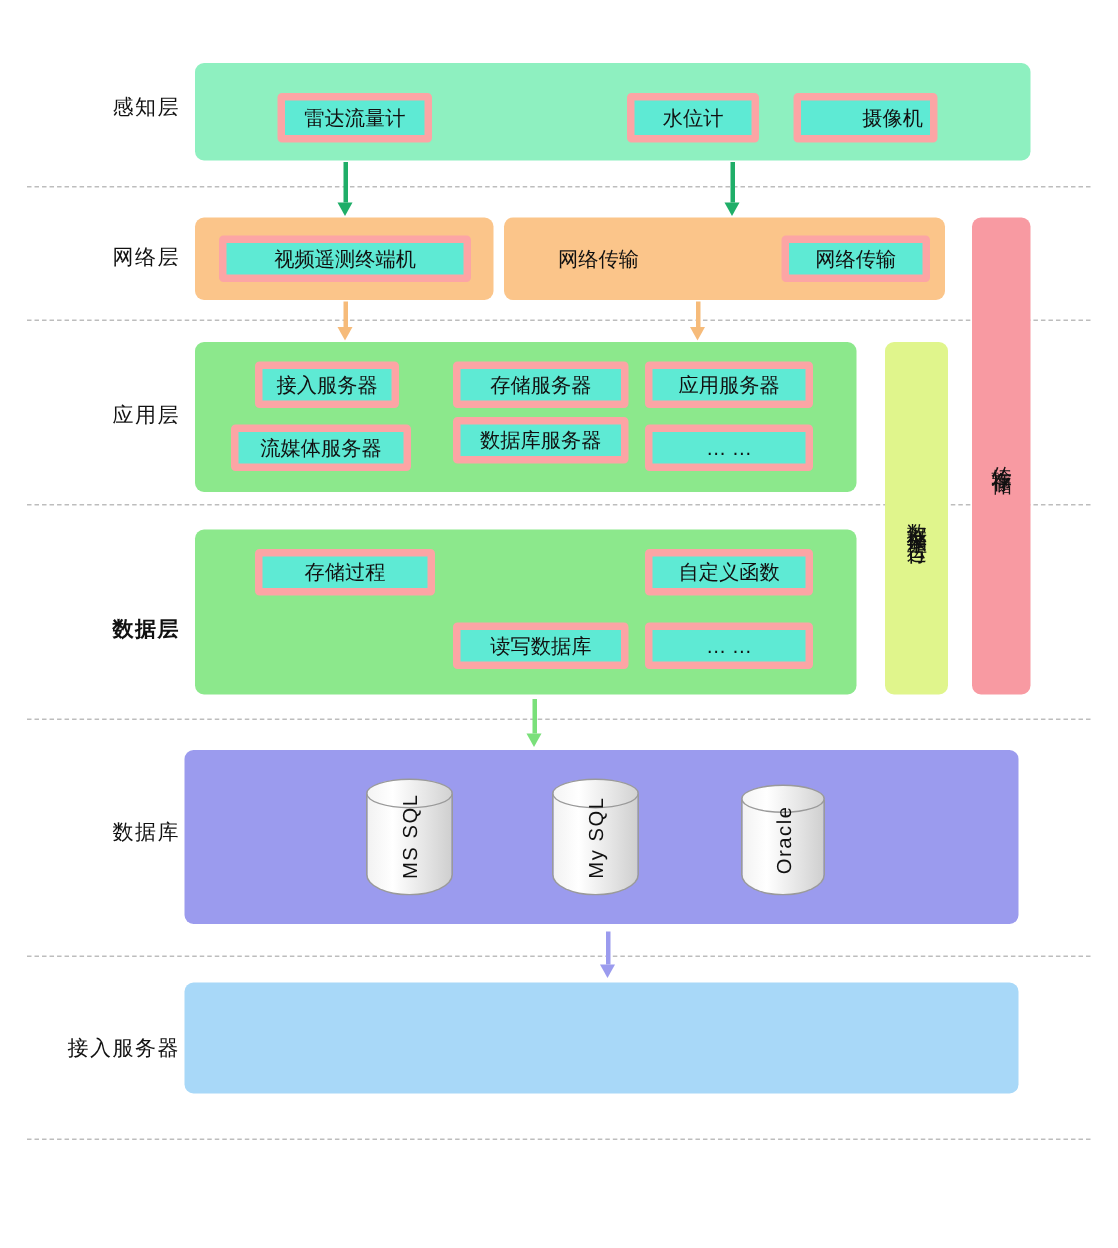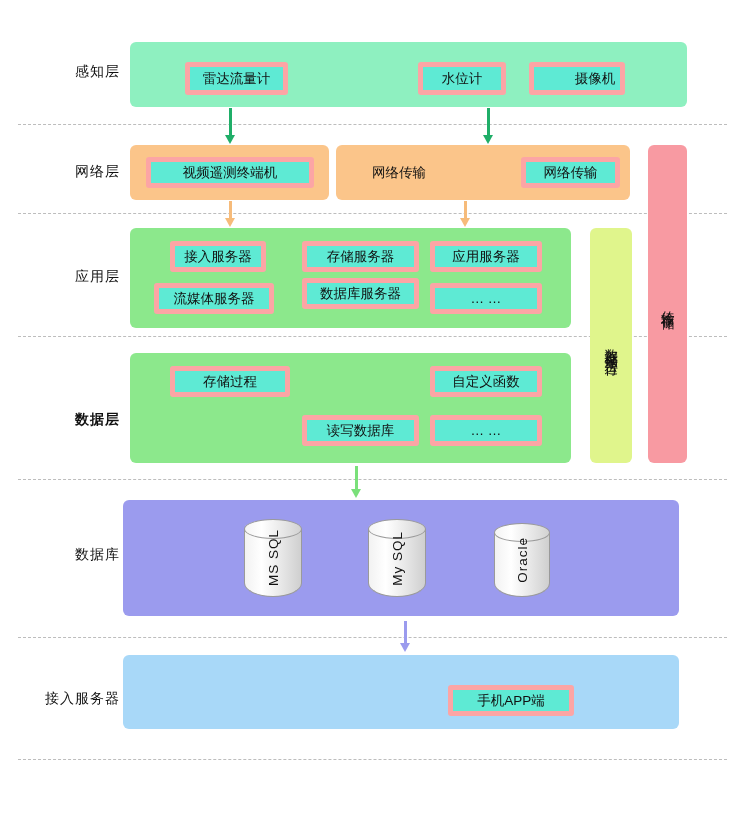--- a/index.html
+++ b/index.html
@@ -265,15 +265,14 @@
         <span>Oracle</span>
       </div>
   </div>
 
   <div class="arrow" style="left:404px; top:621px;">
     <div class="shaft" style="height:22px; background:#9b9bee;"></div>
     <div class="head" style="top:22px; border-top:9px solid #9b9bee;"></div>
   </div>
 
   <div class="band band-mon" style="left:123px; top:655px; width:556px; height:74px;"></div>
-  <div class="node" style="left:448px; top:685px; width:126px; height:31px;">手机APP端</div>
 
 </div>
 
 </body></html>

